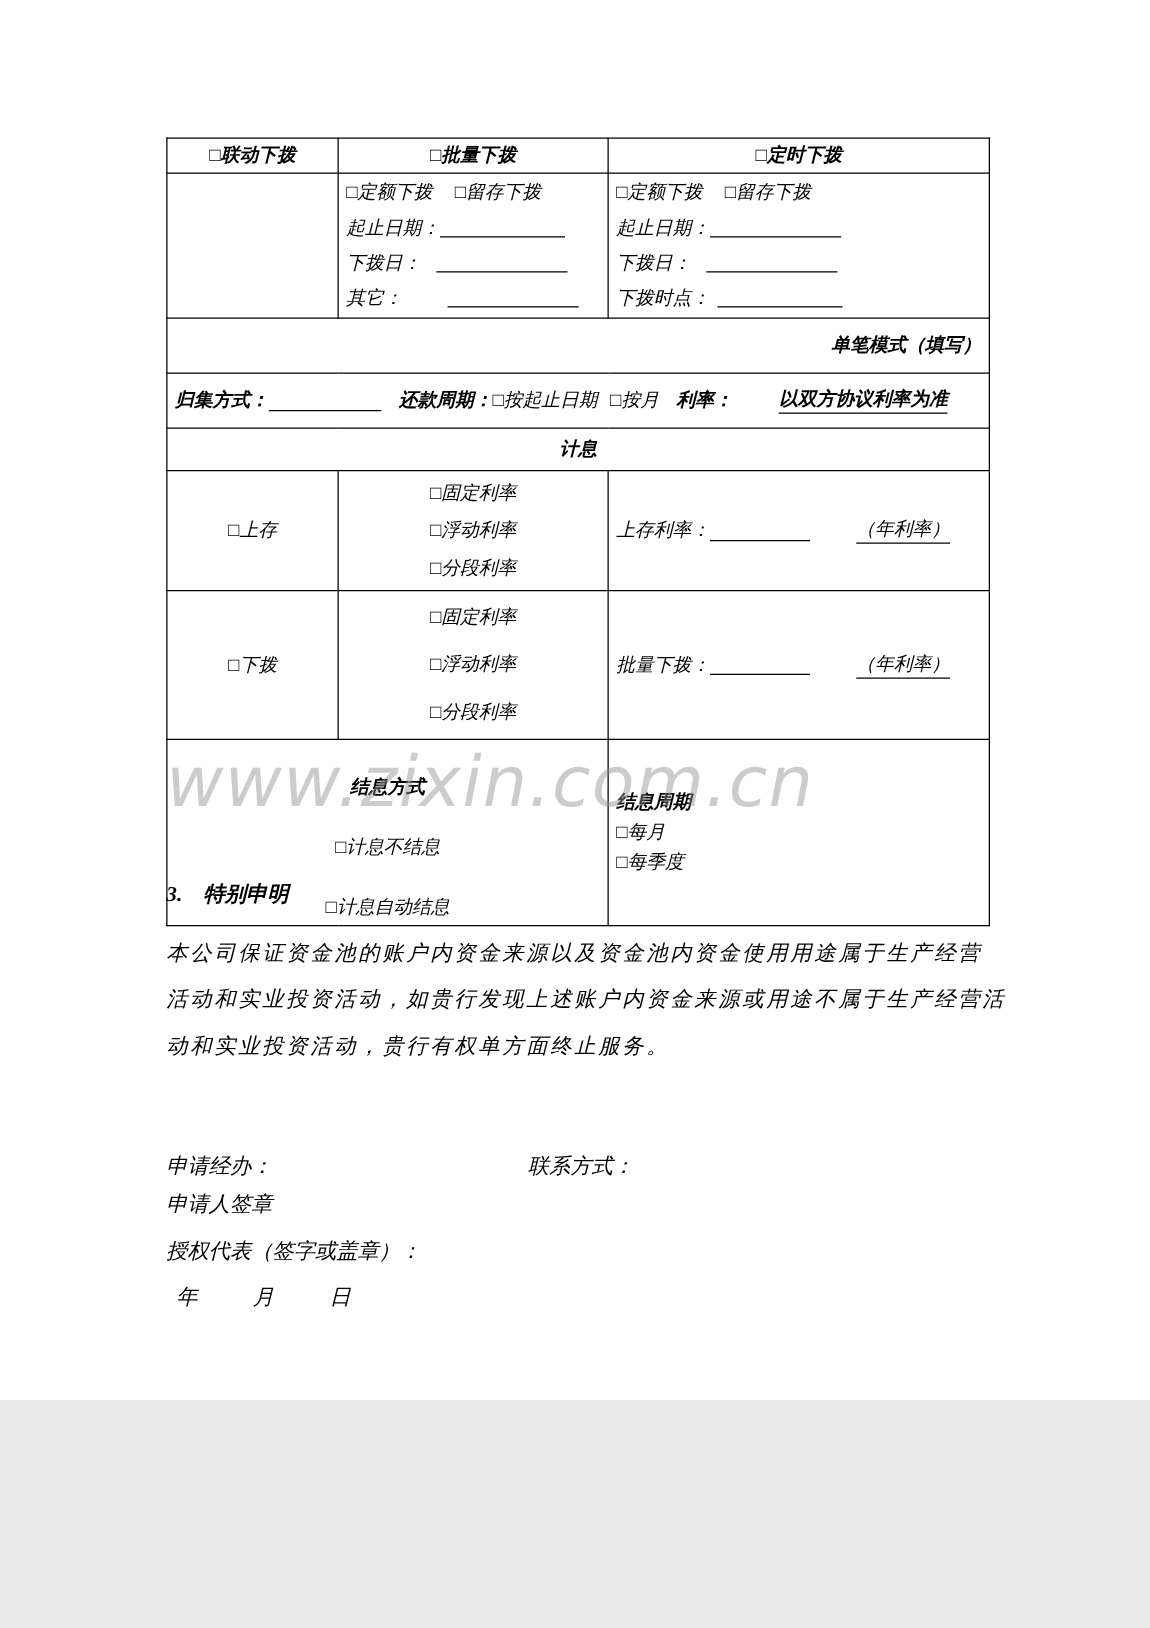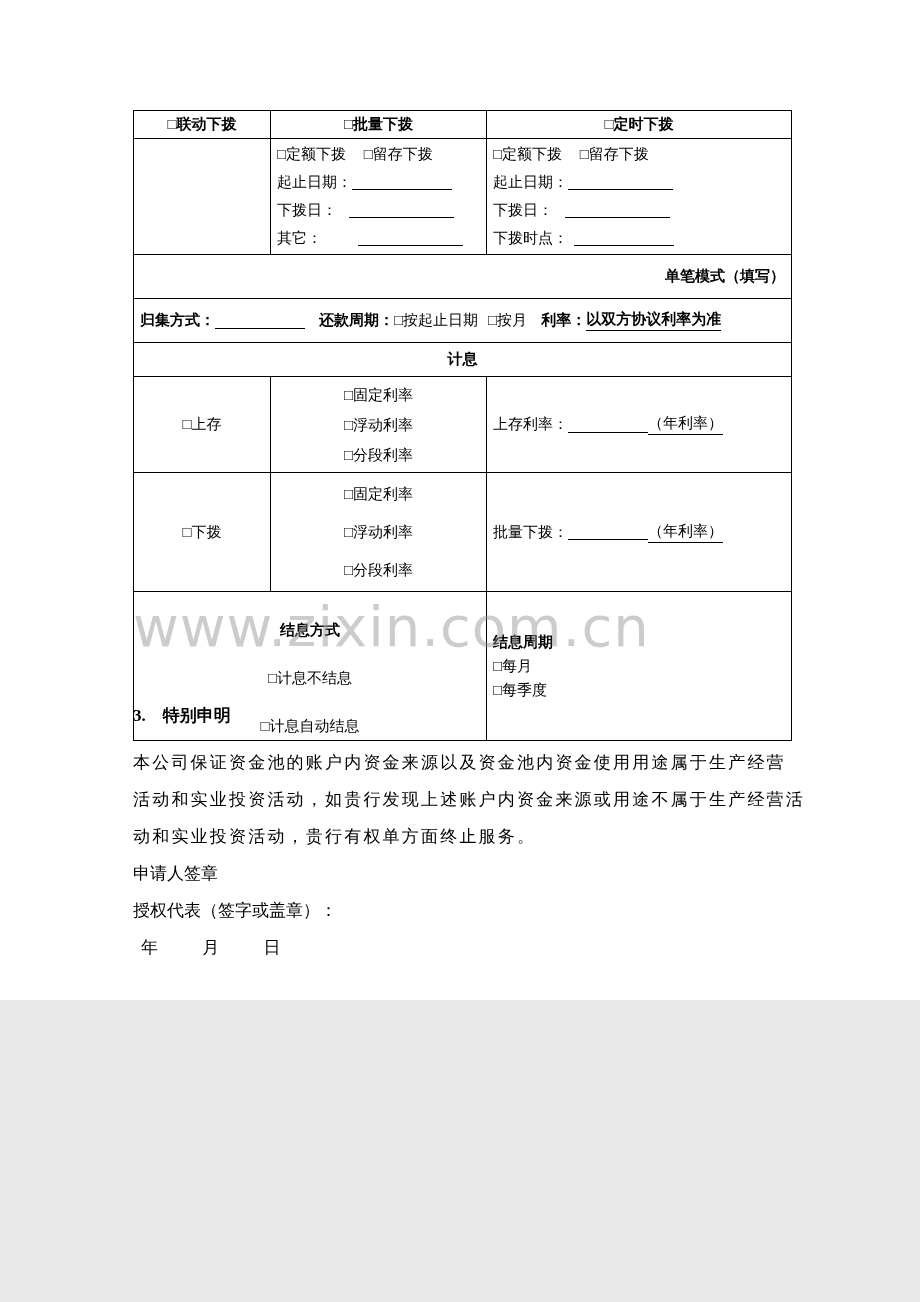--- a/index.html
+++ b/index.html
@@ -1,21 +1,22 @@
 <!DOCTYPE html>
 <html><head>
 <meta charset="utf-8">
 <style>
   * { box-sizing: border-box; }
   html,body { margin:0; padding:0; background:#e9e9e9; }
   .page {
-    position:relative; width:920px; height:1000px; margin:0 auto;
+    position:relative; width:920px; height:1120px; margin:0 auto;
     background:#ffffff; color:#000;
     font-family:"Liberation Serif","DejaVu Serif",serif;
     overflow:hidden;
+    font-style:italic;
   }
 
   
   .form-table {
     position:absolute; left:133px; top:110px; width:658px;
     border-collapse:collapse; table-layout:fixed; font-size:15px;
   }
   .form-table td { border:1px solid #000; padding:2px 6px; vertical-align:middle; }
   .bold { font-weight:bold; }
   .center { text-align:center; }
@@ -28,21 +29,21 @@
   .blank { display:inline-block; border-bottom:1px solid #000; height:16px; }
   .w80{width:80px;} .w90{width:90px;} .w100{width:100px;}
   .w105{width:105px;}
   .ml6{margin-left:6px;} .ml12{margin-left:12px;} .ml36{margin-left:36px;}
 
   .single-mode-cell { height:44px; text-align:right; font-weight:bold; }
   .collection-cell { height:44px; }
   .inlinerow { display:flex; align-items:center; white-space:nowrap; }
   .gap { margin-left:14px; }
   .gap-s { margin-left:10px; }
-  .underl { border-bottom:1px solid #000; padding-bottom:1px; }
+  .underl { border-bottom:1px solid #000; padding-bottom:1px;margin-left:37px; }
 
   .interest-cell { height:34px; text-align:center; font-weight:bold; }
 
   .deposit-row td { height:96px; }
   .withdraw-row td { height:118px; }
   .ratelist { text-align:center; }
   .ratelist div { line-height:30px; }
   .ratelist.tall div { line-height:38px; }
   .ratecell3 { }
   .ratecell3 .inner { display:flex; align-items:center; white-space:nowrap; }
@@ -209,20 +210,24 @@
 
   <div class="body-section">
     <div class="heading">3.　特别申明</div>
 
     <div class="para">
       <div>本公司保证资金池的账户内资金来源以及资金池内资金使用用途属于生产经营</div>
       <div>活动和实业投资活动，如贵行发现上述账户内资金来源或用途不属于生产经营活</div>
       <div>动和实业投资活动，贵行有权单方面终止服务。</div>
     </div>
 
+    <div class="op-row">
+      <span>申请经办：</span>
+      <span class="contact">联系方式：</span>
+    </div>
 
     <div class="line">申请人签章</div>
     <div class="line">授权代表（签字或盖章）：</div>
 
     <div class="date-line">
       <span class="dy">年</span>
       <span class="dm">月</span>
       <span class="dm">日</span>
     </div>
   </div>

